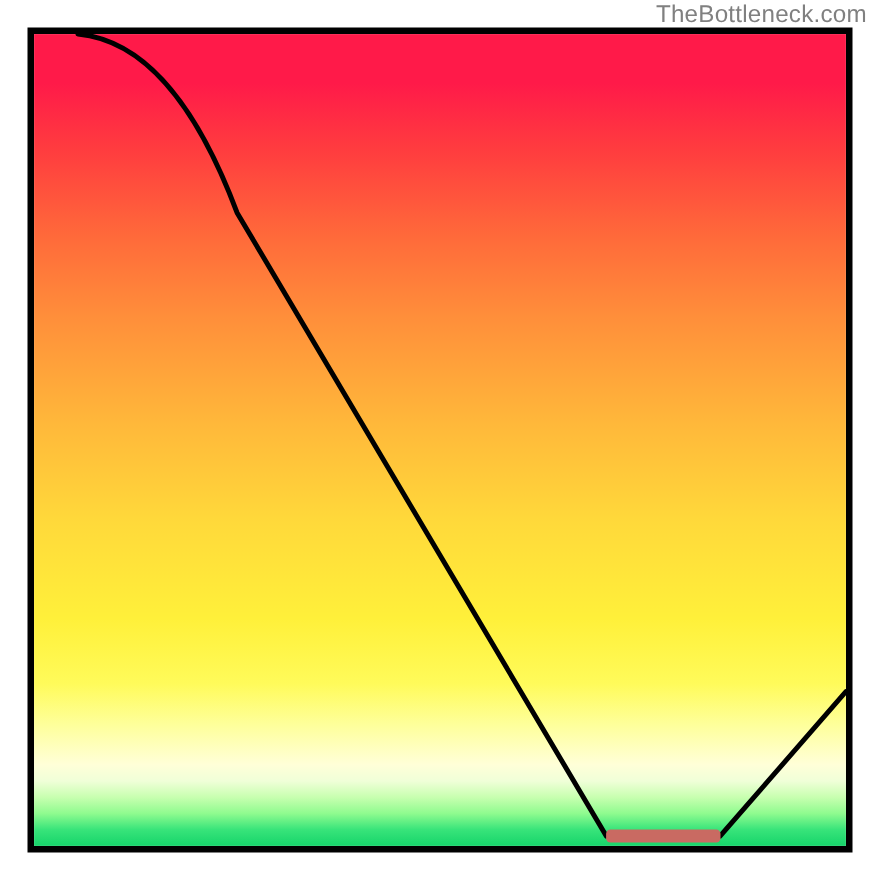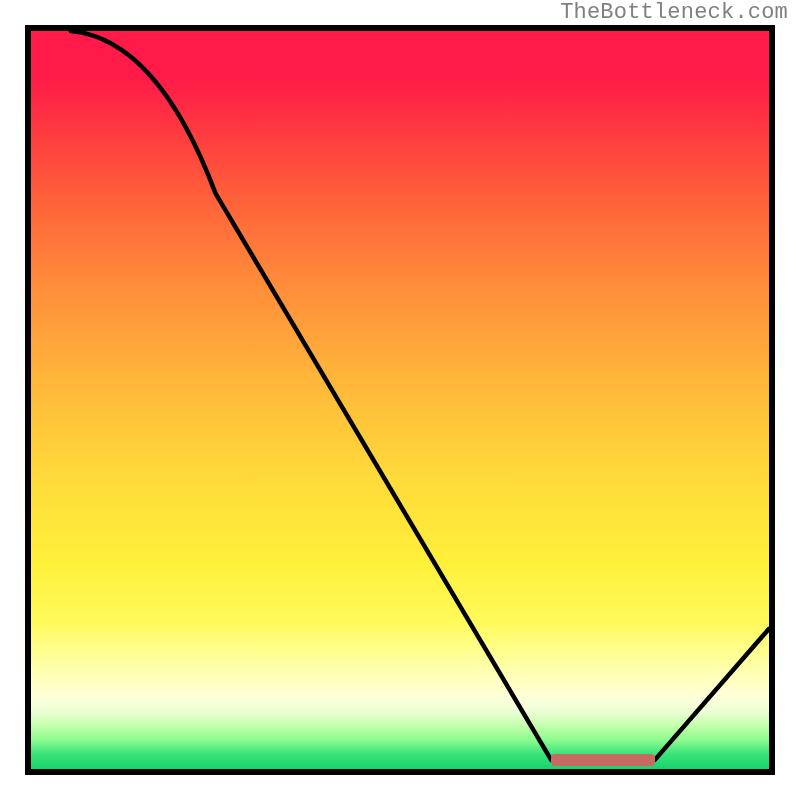--- a/index.html
+++ b/index.html
@@ -54,21 +54,21 @@
   .marker {
     position: absolute;
     background: #c96a62;
     height: 12px;
     border-radius: 4px;
   }
   .watermark {
     position: absolute;
     top: 0px;
     right: 12px;
-    font-family: Liberation Mono, monospace;
+    font-family: Liberation Sans, sans-serif;
     font-size: 22px;
     color: #808080;
     letter-spacing: 0.2px;
   }
 </style>
 </head>
 <body>
 
 <div class="container">
 

